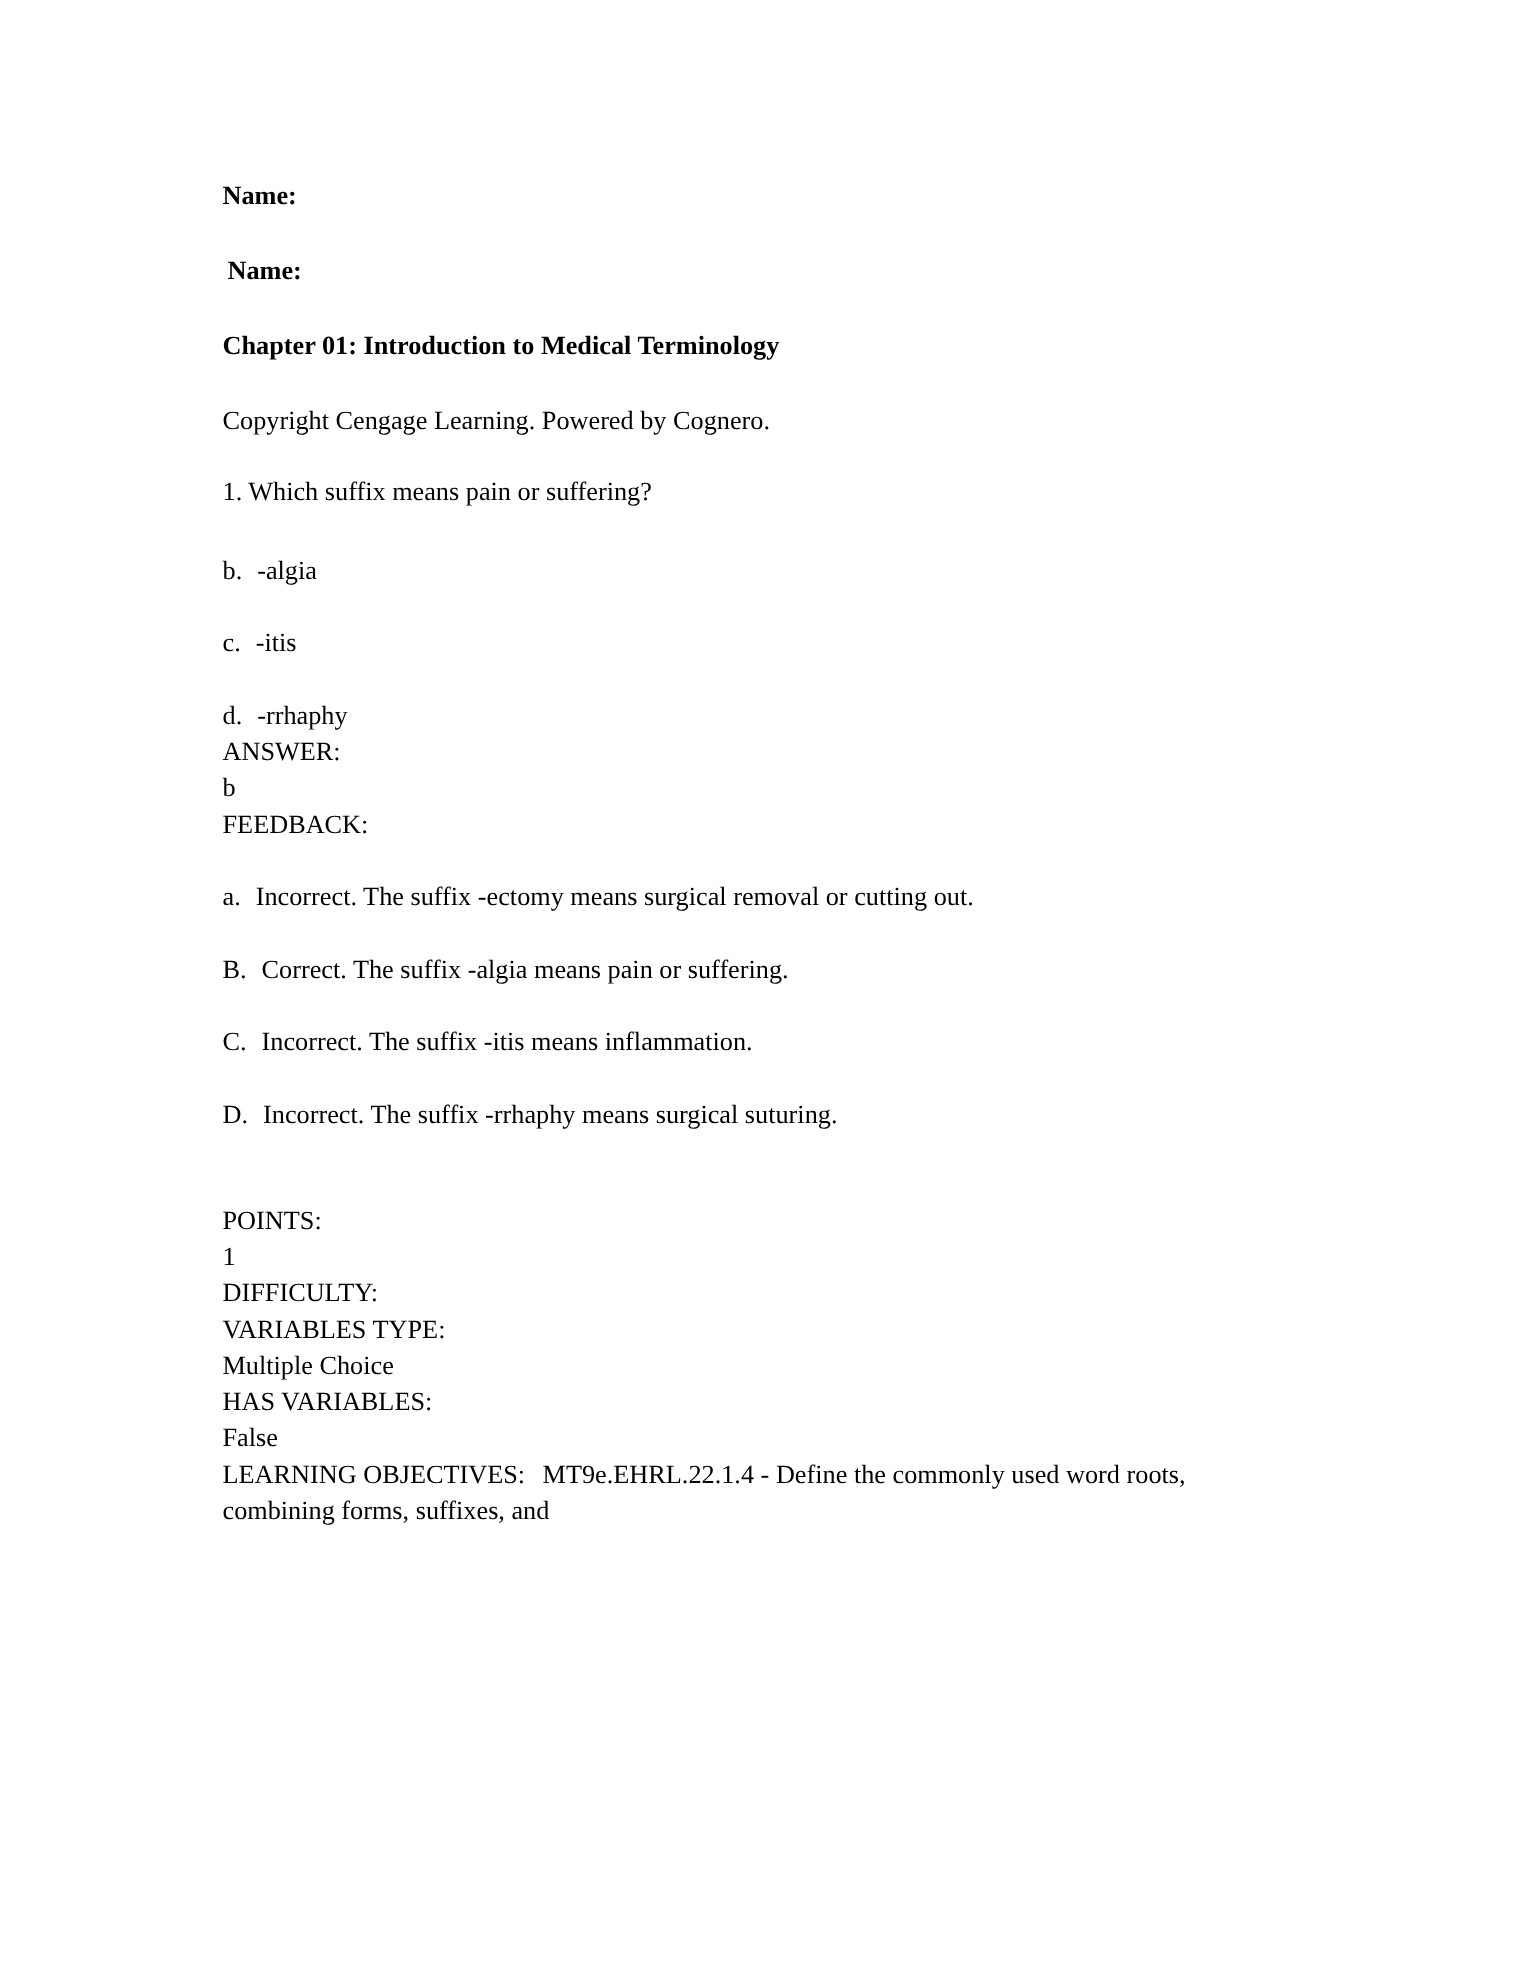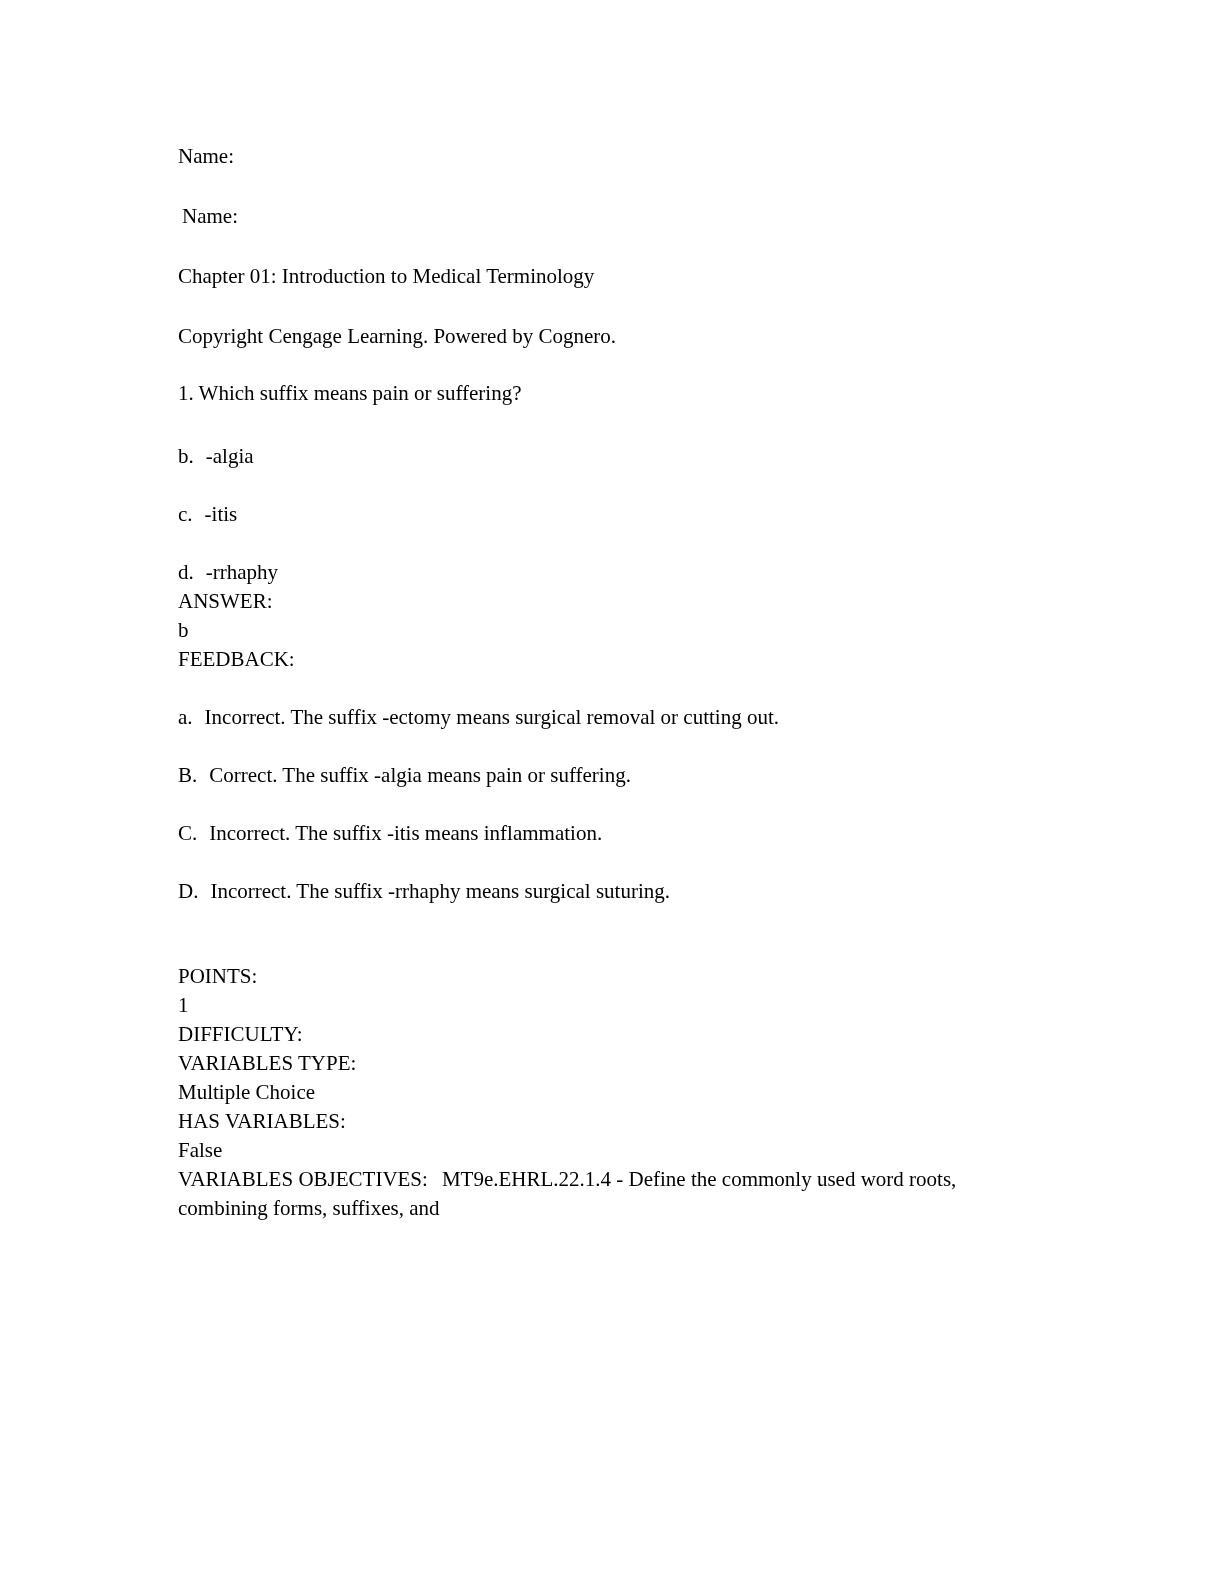--- a/index.html
+++ b/index.html
@@ -18,21 +18,21 @@
     line-height: 29px;
     box-sizing: border-box;
     padding: 142px 60px 0 178px;
     overflow: hidden;
   }
   .line { white-space: nowrap; }
   .indent-sm { padding-left: 4px; }
 
   
   .mb1  { margin-bottom: 29px; }  
-  .mb1a { margin-bottom: 31px; }
+  .mb1a { margin-bottom: 31px; font-weight: bold; }
   .mb1b { margin-bottom: 34px; }
   .mb2  { margin-bottom: 61px; }  
   .mb1c { margin-bottom: 56px; }
   .mb0  { margin-bottom: 0; }
   .mbpg { margin-bottom: 28px; }
 
   
   .opt-text, .fb-text { margin-left: 12px; }
   .lo-text { margin-left: 14px; }
 
@@ -73,16 +73,16 @@
   <div class="line mb1c"><span>D.</span><span class="fb-text">Incorrect. The suffix -rrhaphy means surgical suturing.</span></div>
 
   <div class="mb0">
     <div class="line">POINTS:</div>
     <div class="line">1</div>
     <div class="line">DIFFICULTY:</div>
     <div class="line">VARIABLES TYPE:</div>
     <div class="line">Multiple Choice</div>
     <div class="line">HAS VARIABLES:</div>
     <div class="line">False</div>
-    <div class="lo-para"><span>VARIABLES OBJECTIVES:</span><span class="lo-text">MT9e.EHRL.22.1.4 - Define the commonly used word roots, combining forms, suffixes, and</span></div>
+    <div class="lo-para"><span>LEARNING OBJECTIVES:</span><span class="lo-text">MT9e.EHRL.22.1.4 - Define the commonly used word roots, combining forms, suffixes, and</span></div>
   </div>
 
 </div>
 
 </body></html>

